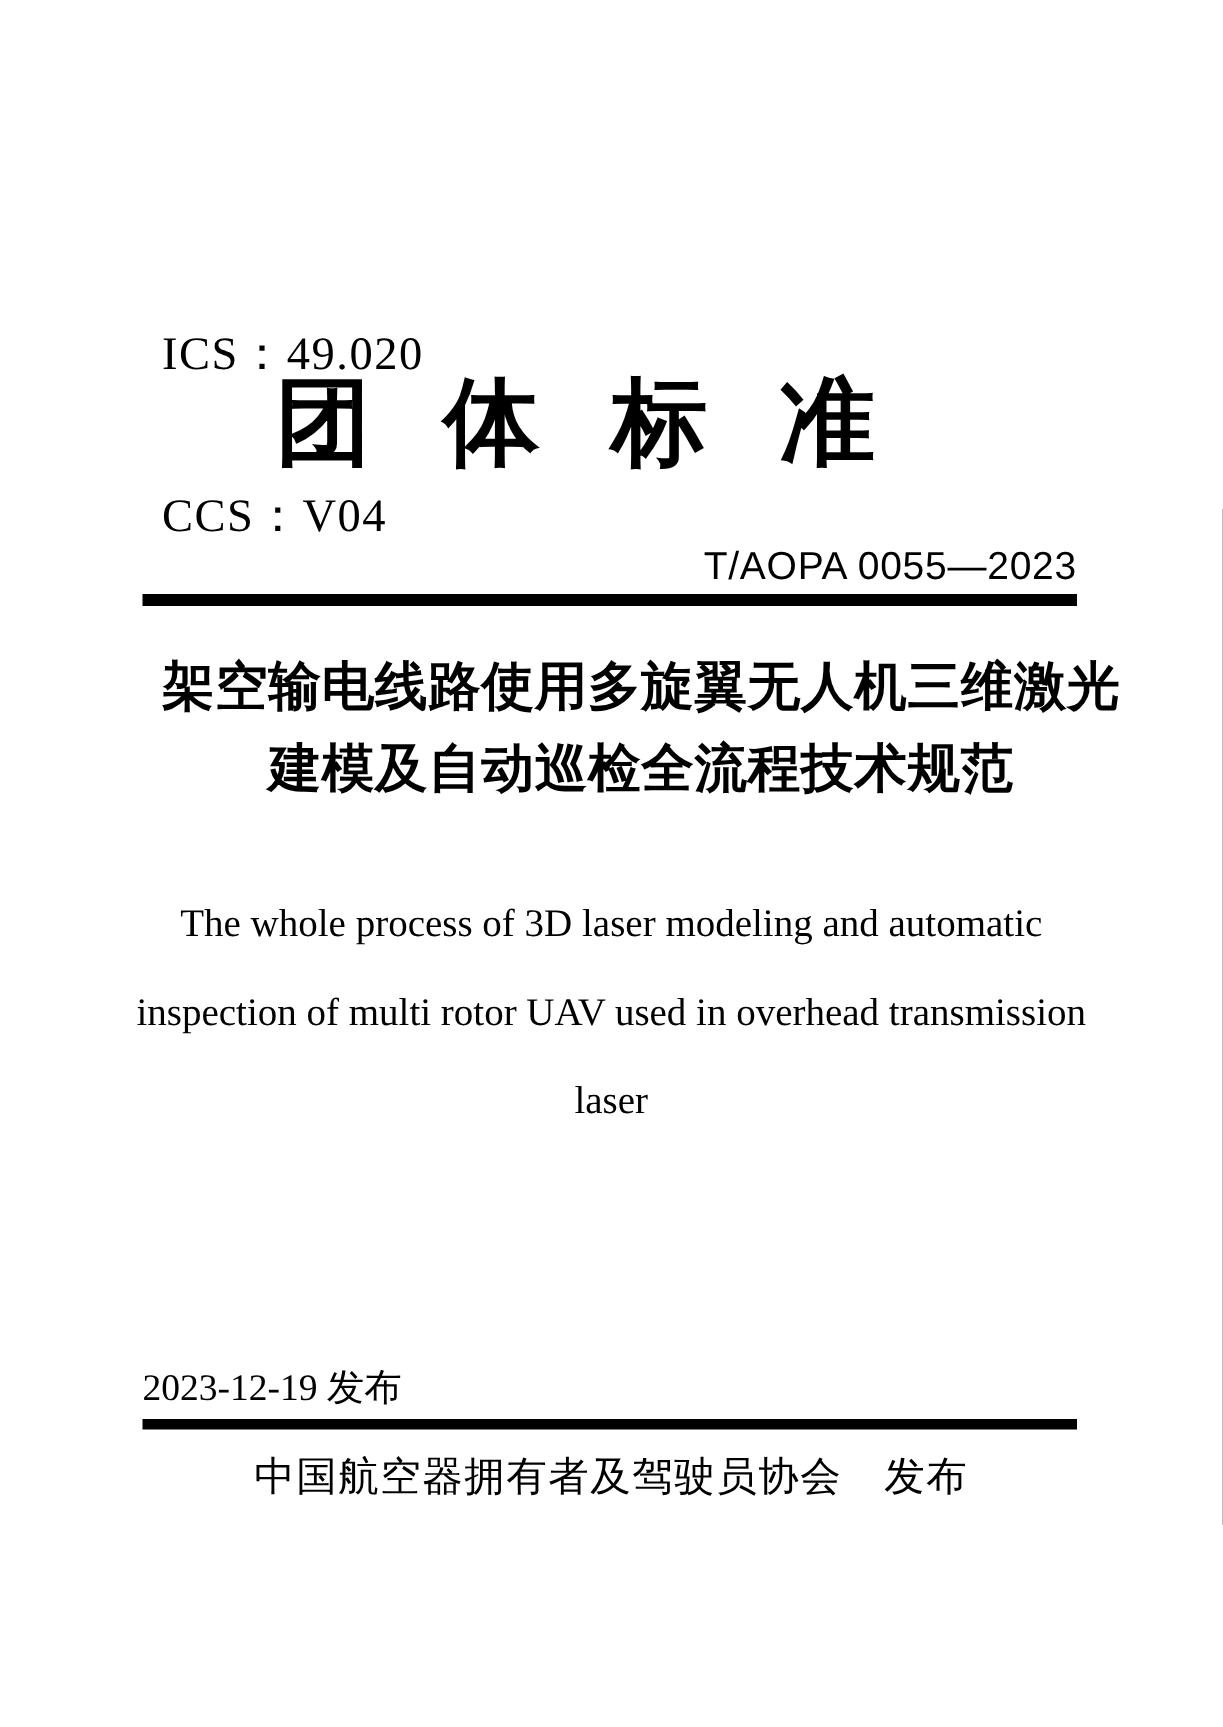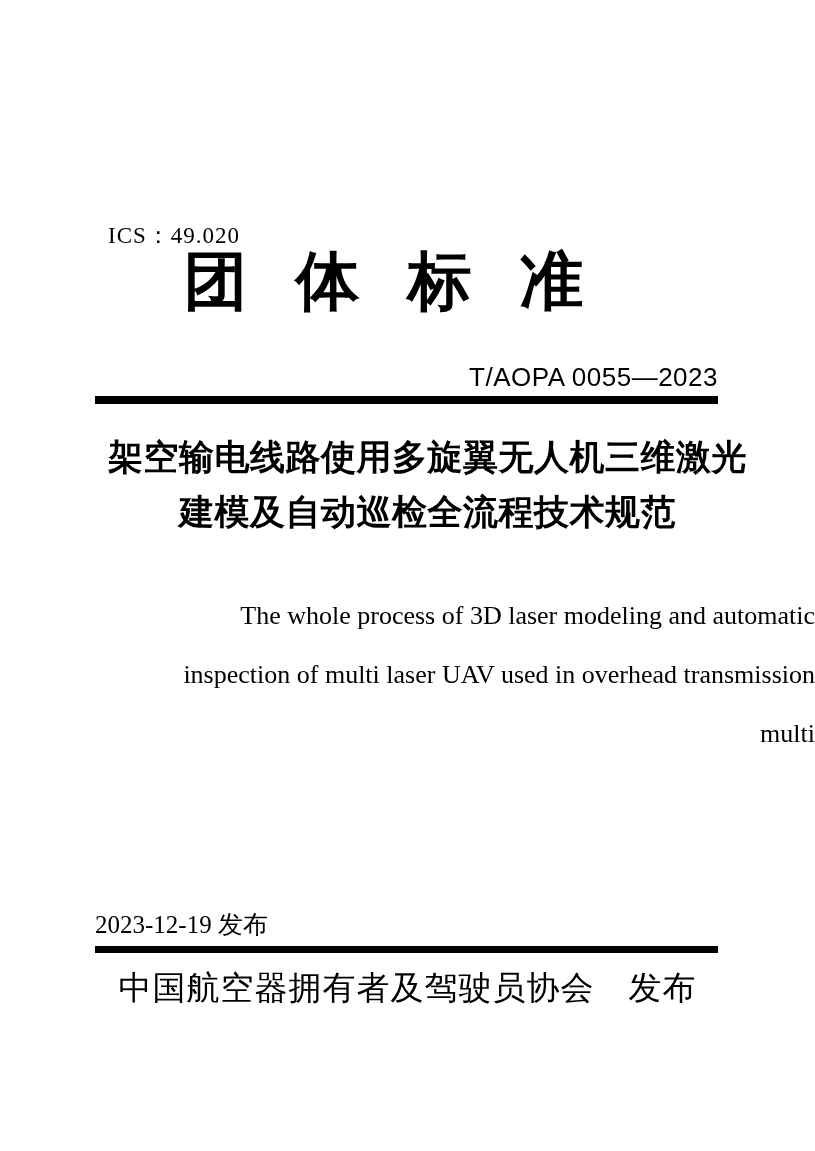--- a/index.html
+++ b/index.html
@@ -14,21 +14,21 @@
     margin: 0 auto;
     background: #ffffff;
     color: #000000;
     overflow: hidden;
     font-family: "Liberation Serif", "DejaVu Serif", serif;
   }
   .ics-block {
     position: absolute;
     left: 108px;
     top: 146px;
-    font-size: 23px;
+    font-size: 31px;
     line-height: 36px;
     letter-spacing: 1px;
     white-space: pre;
   }
   .doc-type {
     position: absolute;
     left: 0;
     top: 238px;
     width: 100%;
     text-align: center;
@@ -70,70 +70,71 @@
     font-size: 35px;
     line-height: 55px;
     letter-spacing: 0.5px;
     padding-left: 20px;
   }
   .title-en {
     position: absolute;
     left: 0;
     top: 586px;
     width: 100%;
-    text-align: right;
+    text-align: center;
     font-size: 26px;
     line-height: 59px;
   }
   .dates-row {
     position: absolute;
     left: 95px;
     top: 908px;
     width: 623px;
     display: flex;
     justify-content: space-between;
     font-size: 25px;
     white-space: nowrap;
     font-family: Liberation Serif, serif;
   }
   .publisher {
     position: absolute;
     left: 0;
     top: 966px;
     width: 100%;
     text-align: center;
-    font-size: 33px;
+    font-size: 27px;
     letter-spacing: 1px;
     white-space: pre;
   }
 </style>
 </head>
 <body>
 
 <div class="page">
 
   <div class="ics-block">
     <div>ICS：49.020</div>
+    <div>CCS：V04</div>
   </div>
 
   <div class="doc-type">团体标准</div>
 
   <div class="std-number">T/AOPA 0055—2023</div>
 
   <div class="rule rule-top"></div>
 
   <div class="title-cn">
     <div>架空输电线路使用多旋翼无人机三维激光</div>
     <div>建模及自动巡检全流程技术规范</div>
   </div>
 
   <div class="title-en">
     <div>The whole process of 3D laser modeling and automatic</div>
-    <div>inspection of multi laser UAV used in overhead transmission</div>
-    <div>multi</div>
+    <div>inspection of multi rotor UAV used in overhead transmission</div>
+    <div>laser</div>
   </div>
 
   <div class="dates-row">
     <span>2023-12-19 发布</span>
   </div>
 
   <div class="rule rule-bottom"></div>
 
   <div class="publisher">中国航空器拥有者及驾驶员协会　发布</div>
 

